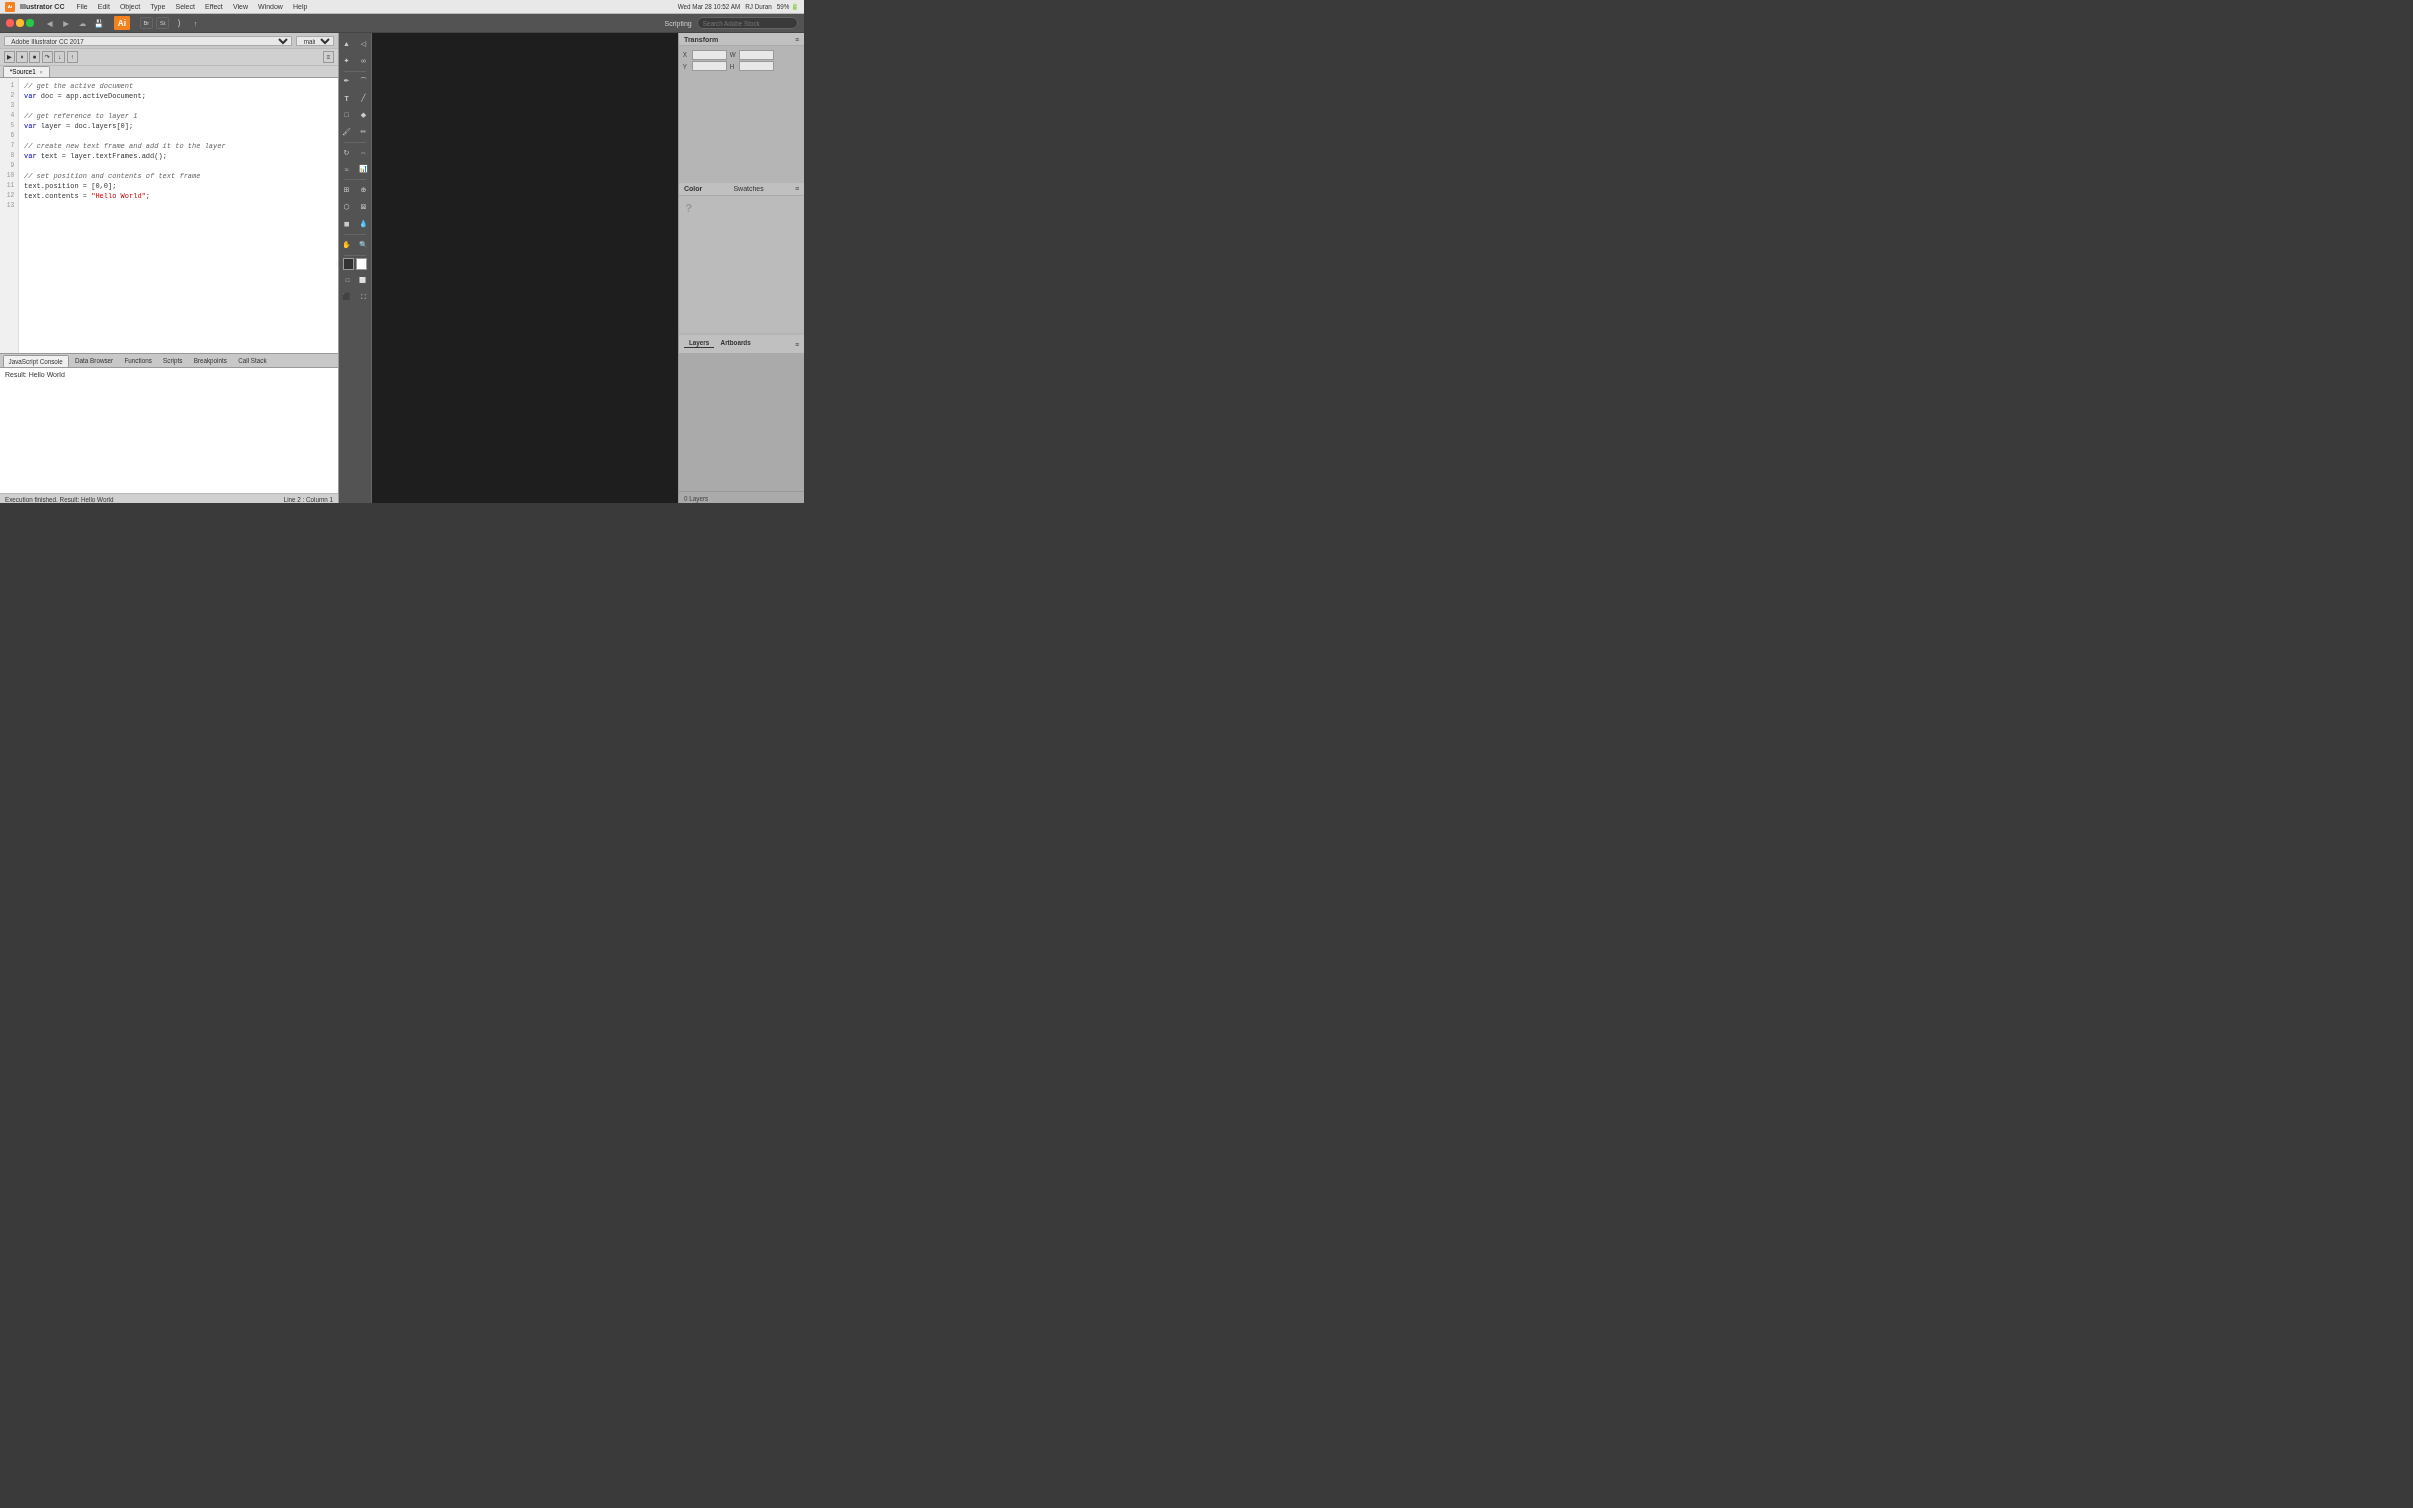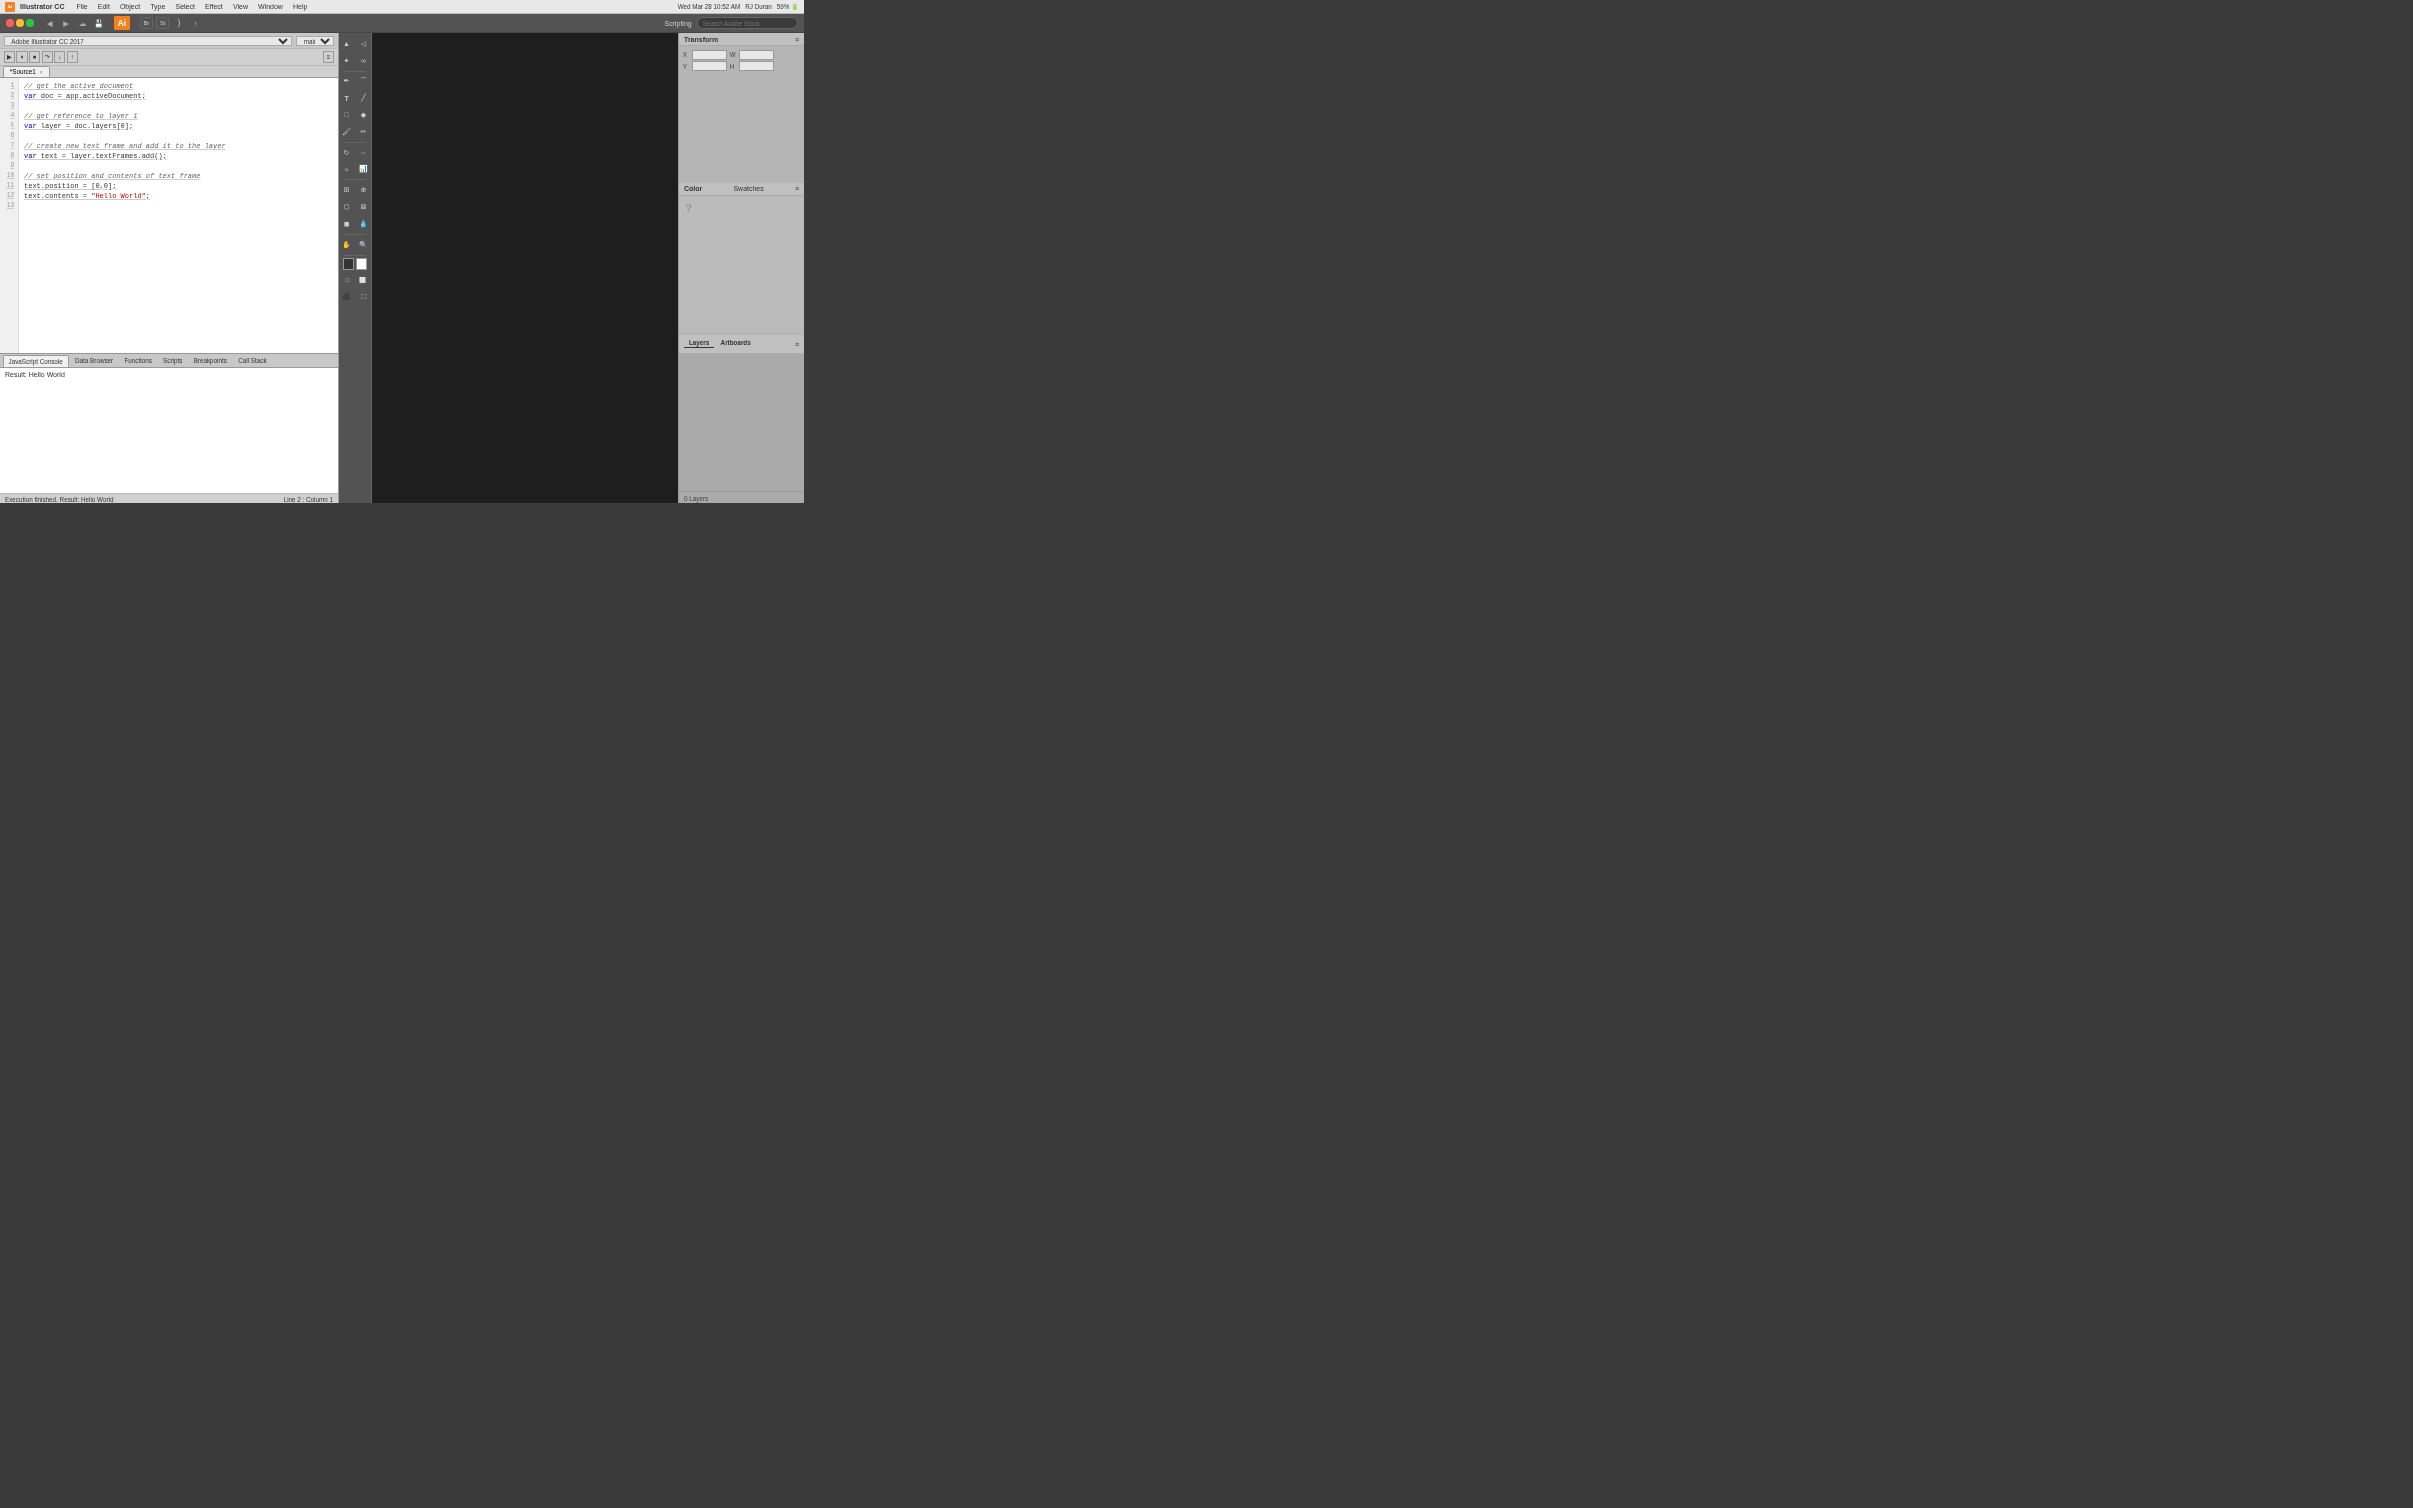--- a/index.html
+++ b/index.html
@@ -117,21 +117,20 @@
     }
 
     
     .code-editor {
       display: flex;
       flex: 1;
       background: #ffffff;
       overflow: hidden;
       font-family: 'Courier New', monospace;
       font-size: 7px;
-      text-decoration: underline;
     }
     .line-numbers {
       background: #f0f0f0;
       padding: 2.5px 3.8px;
       color: #999;
       text-align: right;
       border-right: 0.6px solid #ddd;
       min-width: 19px;
       line-height: 10px;
       user-select: none;

